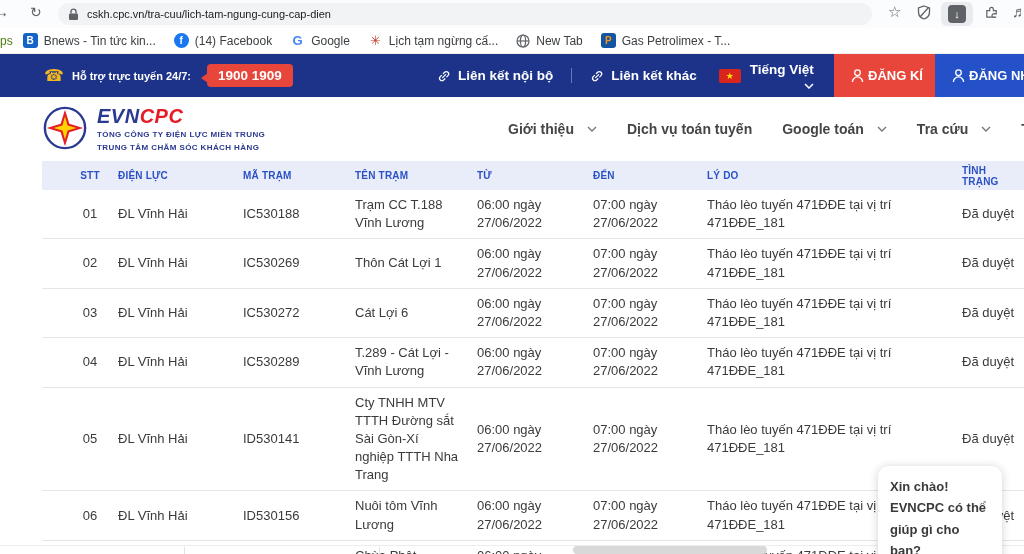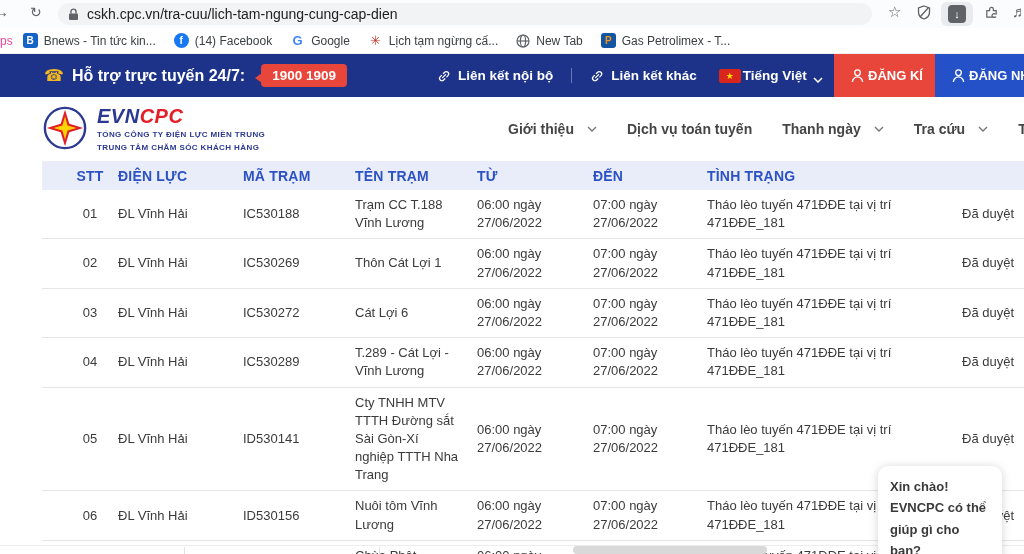--- a/index.html
+++ b/index.html
@@ -7,53 +7,53 @@
     font-family:"Liberation Sans","DejaVu Sans",sans-serif; position:relative; }
 
   
   .toolbar { height:28px; background:#fbfcfd; position:relative; }
   .nav-glyph { position:absolute; top:3px; color:#5f6368; font-size:15px; }
   .fwd { left:-6px; }
   .reload { left:30px; font-size:14px; top:4px; }
   .addr { position:absolute; left:58px; top:3px; width:814px; height:22px;
     background:#f1f3f4; border-radius:12px; display:flex; align-items:center; padding:0 10px; }
   .addr svg { margin-right:8px; flex:0 0 auto; }
-  .url { font-size:14px; color:#202124; white-space:nowrap; }
+  .url { font-size:11px; color:#202124; white-space:nowrap; }
   .tb-ico { position:absolute; top:4px; color:#5f6368; font-size:15px; }
   .star { left:888px; top:3px; }
   .shield { left:917px; top:5px; }
   .dl-pill { position:absolute; left:941px; top:2px; width:32px; height:24px;
     background:#e9ebee; border-radius:6px; display:flex; align-items:center; justify-content:center; }
   .dl-sq { width:18px; height:18px; background:#5f6368; border-radius:4px;
     color:#fff; font-size:11px; font-weight:bold; display:flex; align-items:center; justify-content:center; }
   .puzzle { left:984px; top:5px; }
   .music { left:1012px; top:3px; }
 
   .bookbar { height:26px; background:#ffffff; display:flex; align-items:center;
     font-size:12px; color:#3c4043; border-bottom:1px solid #f0f0f0; }
   .bk { display:flex; align-items:center; gap:6px; margin-right:18px; white-space:nowrap; }
   .bk-ico { width:15px; height:15px; border-radius:3px; display:flex; align-items:center;
     justify-content:center; font-size:10px; font-weight:bold; color:#fff; flex:0 0 auto; }
-  .apps-partial { color:#ec4899; margin:0 10px 0 0; font-size:12px; }
+  .apps-partial { color:#4d7c0f; margin:0 10px 0 0; font-size:12px; }
 
   
   .navybar { height:43px; background:#1d3389; position:relative; color:#fff; }
   .support { position:absolute; left:44px; top:0; height:43px; display:flex; align-items:center; gap:8px; }
   .phone { color:#f3b71f; font-size:16px; }
-  .support-label { font-size:16px; font-weight:bold; }
+  .support-label { font-size:11px; font-weight:bold; }
   .hotline { background:#e8463a; border-radius:4px; padding:4px 11px; font-size:13.5px;
     font-weight:bold; position:relative; margin-left:8px; }
   .hotline:before { content:""; position:absolute; left:-6px; top:9px; border-top:5px solid transparent;
     border-bottom:5px solid transparent; border-right:7px solid #e8463a; }
   .nblinks { position:absolute; left:437px; top:0; height:43px; display:flex; align-items:center; }
   .nblink { display:flex; align-items:center; gap:7px; font-size:13.5px; font-weight:bold; cursor:pointer; }
   .vdiv { width:1px; height:15px; background:rgba(255,255,255,.35); margin:0 18px; }
   .flag { width:22px; height:14px; background:#da251d; border-radius:2px; margin-left:22px;
     display:flex; align-items:center; justify-content:center; color:#ffde00; font-size:9px; }
-  .lang { display:flex; align-items:flex-end; gap:6px; font-size:13.5px; font-weight:bold; margin-left:2px; cursor:pointer; }
+  .lang { display:flex; align-items:flex-end; gap:6px; font-size:13.5px; font-weight:bold; margin-left:9px; cursor:pointer;flex-direction:column; }
   .srch { margin-left:20px; cursor:pointer; }
   .nb-btn { position:absolute; top:0; height:43px; display:flex; align-items:center;
     gap:4px; font-size:13px; font-weight:bold; cursor:pointer; }
   .btn-reg { left:834px; width:101px; background:#e8463a; padding-left:17px; }
   .btn-login { left:935px; width:140px; background:#2450c8; padding-left:17px; }
 
   
   .sitehead { height:64px; background:#fff; position:relative;padding-left:20px; }
   .logo { position:absolute; left:42px; top:8px; display:flex; gap:9px; align-items:flex-start; }
   .logo-text .brand { font-size:20px; font-weight:bold; font-style:italic; letter-spacing:.5px; line-height:22px; }
@@ -62,21 +62,21 @@
   .mainnav { position:absolute; left:508px; right:-40px; top:0; height:64px;
     display:flex; align-items:center; gap:30px; }
   .nav-item { display:flex; align-items:center; gap:13px; font-size:14px; font-weight:bold;
     color:#454545; white-space:nowrap; cursor:pointer; }
 
   
   .tablewrap { margin-left:42px; width:982px; }
   .thead, .trow { display:grid;
     grid-template-columns:76px 125px 112px 122px 116px 114px 255px 1fr; }
   .thead { background:#e9edf9; height:29px; align-items:center;
-    font-size:14px; font-weight:bold; color:#2b51c5; letter-spacing:.2px; }
+    font-size:10px; font-weight:bold; color:#2b51c5; letter-spacing:.2px; }
   .thead .c-stt { text-align:center; padding-left:20px; }
   .trow { border-bottom:1px solid #e4e6e8; min-height:46px; align-items:center;
     font-size:13px; color:#3b3b3b; }
   .cell { padding:6px 28px 6px 0; line-height:1.4; }
   .c-stt { padding:6px 0; text-align:center; padding-left:20px; }
   .c-name { padding-right:18px; }
   .c-reason { padding-right:40px; }
   .c-status { padding-right:4px; }
 
   
@@ -218,21 +218,21 @@
     <div class="nav-item">
       <span>Giới thiệu</span>
       <svg width="10" height="6" viewBox="0 0 10 6">
           <polyline points="1,1 5,5 9,1" fill="none" stroke="#777" stroke-width="1.4"></polyline>
         </svg>
     </div>
     <div class="nav-item">
       <span>Dịch vụ toán tuyến</span>
     </div>
     <div class="nav-item">
-      <span>Thanh ngày</span>
+      <span>Google toán</span>
       <svg width="10" height="6" viewBox="0 0 10 6">
           <polyline points="1,1 5,5 9,1" fill="none" stroke="#777" stroke-width="1.4"></polyline>
         </svg>
     </div>
     <div class="nav-item">
       <span>Tra cứu</span>
       <svg width="10" height="6" viewBox="0 0 10 6">
           <polyline points="1,1 5,5 9,1" fill="none" stroke="#777" stroke-width="1.4"></polyline>
         </svg>
     </div>
@@ -245,20 +245,21 @@
 </div>
 
 <div class="tablewrap">
   <div class="thead">
     <div class="c-stt">STT</div>
     <div>ĐIỆN LỰC</div>
     <div>MÃ TRẠM</div>
     <div>TÊN TRẠM</div>
     <div>TỪ</div>
     <div>ĐẾN</div>
+    <div>LÝ DO</div>
     <div>TÌNH TRẠNG</div>
   </div>
   <div id="tbody">
       <div class="trow">
     <div class="cell c-stt">01</div>
     <div class="cell">ĐL Vĩnh Hải</div>
     <div class="cell">IC530188</div>
     <div class="cell c-name">Trạm CC T.188 Vĩnh Lương</div>
     <div class="cell">06:00 ngày 27/06/2022</div>
     <div class="cell">07:00 ngày 27/06/2022</div>

